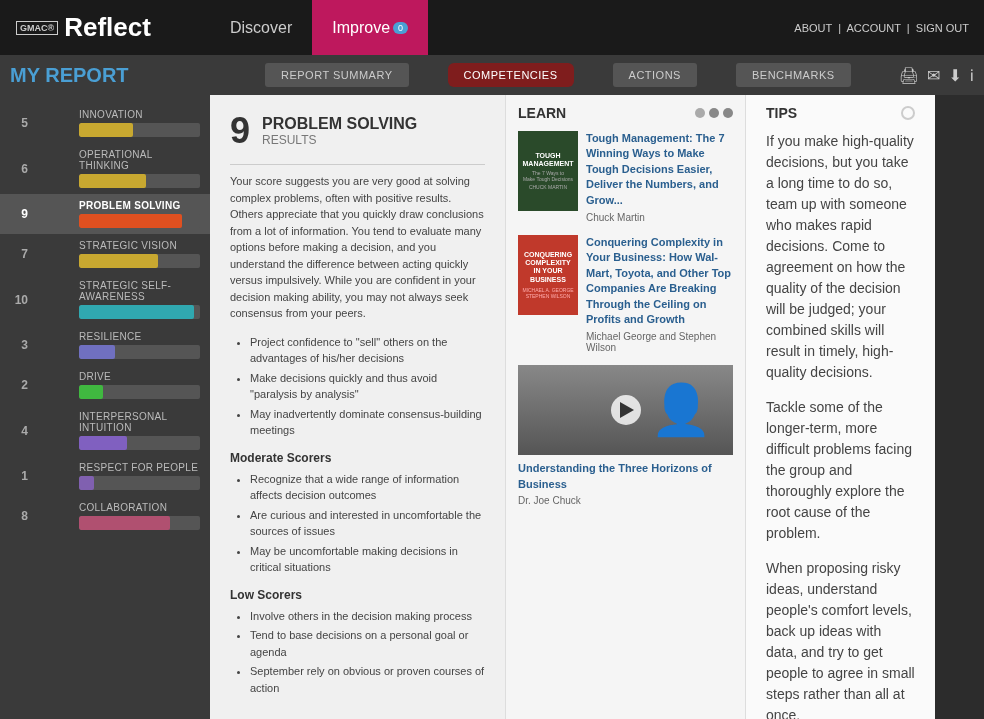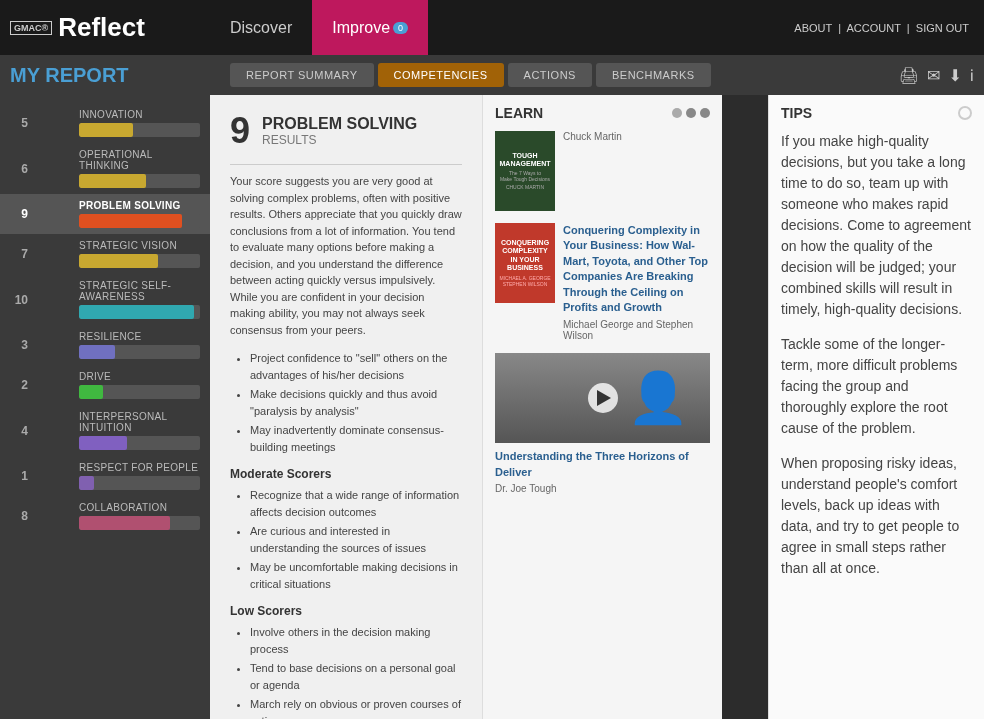--- a/index.html
+++ b/index.html
@@ -1,35 +1,35 @@
 <!DOCTYPE html>
 <html><head>
   <meta charset="utf-8">
   <style>
     * { margin: 0; padding: 0; box-sizing: border-box; }
     body { font-family: Arial, sans-serif; font-size: 12px; background: #2c2c2c; width: 984px; height: 719px; overflow: hidden; }
 
     
     #header { background: #1a1a1a; height: 55px; display: flex; align-items: center; }
-    #logo-area { width: 210px; display: flex; align-items: center; padding-left: 10px; }
+    #logo-area { width: 210px; display: flex; align-items: center; padding-left: 16px; }
     #logo-gmac { color: #ccc; font-size: 9px; font-weight: bold; border: 1px solid #ccc; padding: 1px 3px; margin-right: 6px; }
     #logo-reflect { color: white; font-size: 26px; font-weight: bold; }
     #nav-tabs { display: flex; align-items: center; }
     .nav-tab { color: #ccc; font-size: 16px; padding: 0 20px; cursor: pointer; height: 55px; display: flex; align-items: center; }
     .nav-tab.active { background: #be185d; color: white; }
     .nav-tab-badge { background: #4a9fd4; color: white; font-size: 9px; border-radius: 8px; padding: 1px 5px; margin-left: 3px; }
     #header-right { margin-left: auto; color: #ccc; font-size: 11px; padding-right: 15px; }
     #header-right span { cursor: pointer; }
 
     
     #sub-header { background: #3a3a3a; height: 40px; display: flex; align-items: center; padding: 0 10px; }
     #my-report-title { color: #4a9fd4; font-size: 20px; font-weight: bold; margin-right: 20px; width: 200px; }
     #tab-group { display: flex; gap: 4px; }
-    .tab-btn { background: #555; color: #ccc; border: none; padding: 6px 16px; font-size: 11px; cursor: pointer; border-radius: 3px; text-transform: uppercase; letter-spacing: 0.5px; }
-    .tab-btn.active { background: #a16207; color: white; }
+    .tab-btn { background: #555; color: #ccc; border: none; padding: 6px 16px; font-size: 11px; cursor: pointer; border-radius: 3px; text-transform: uppercase; letter-spacing: 0.5px; margin-left: 35px; }
+    .tab-btn.active { background: #7f1d1d; color: white; border-radius: 6px; }
     #sub-header-icons { margin-left: auto; display: flex; gap: 8px; align-items: center; }
     .header-icon { color: #ccc; font-size: 16px; cursor: pointer; }
 
     
     #main { display: flex; height: 624px; }
 
     
     #sidebar { width: 210px; background: #3a3a3a; overflow-y: auto; padding: 8px 0; }
     .sidebar-item { padding: 6px 10px; cursor: pointer; display: flex; align-items: center; gap: 8px; }
     .sidebar-item.active { background: #555; }
@@ -66,21 +66,21 @@
     .book-title { font-size: 11px; font-weight: bold; color: #2a5f8f; line-height: 1.4; margin-bottom: 4px; }
     .book-author { font-size: 10px; color: #666; }
     .video-item { margin-bottom: 8px; }
     .video-thumb { width: 100%; height: 90px; background: #555; display: flex; align-items: center; justify-content: center; margin-bottom: 6px; position: relative; overflow: hidden; }
     .play-btn { width: 30px; height: 30px; background: rgba(255,255,255,0.8); border-radius: 50%; display: flex; align-items: center; justify-content: center; }
     .play-arrow { width: 0; height: 0; border-top: 8px solid transparent; border-bottom: 8px solid transparent; border-left: 14px solid #333; margin-left: 3px; }
     .video-title { font-size: 11px; font-weight: bold; color: #2a5f8f; line-height: 1.4; margin-bottom: 3px; }
     .video-author { font-size: 10px; color: #666; }
 
     
-    #tips-panel { width: 216px; background: #fafafa; border-left: 1px solid #ddd; overflow-y: auto; padding: 10px 12px; margin-left: 46px; }
+    #tips-panel { width: 190px; background: #fafafa; border-left: 1px solid #ddd; overflow-y: auto; padding: 10px 20px; }
     #tips-header { display: flex; align-items: center; justify-content: space-between; margin-bottom: 10px; }
     #tips-title { font-size: 14px; font-weight: bold; color: #333; text-transform: uppercase; }
     .tips-circle { width: 14px; height: 14px; border: 2px solid #ccc; border-radius: 50%; }
     .tip-text { font-size: 14px; color: #444; line-height: 1.5; margin-bottom: 14px; }
 
     
     .book-tough { background: #2a4a2a; width: 60px; height: 80px; display: flex; flex-direction: column; align-items: center; justify-content: center; padding: 3px; }
     .book-tough-title { color: white; font-size: 7px; font-weight: bold; text-align: center; line-height: 1.2; }
     .book-tough-sub { color: #aaa; font-size: 5px; text-align: center; margin-top: 2px; }
     .book-conquering { background: #c0392b; width: 60px; height: 80px; display: flex; flex-direction: column; align-items: center; justify-content: center; padding: 3px; }
@@ -244,29 +244,29 @@
 
     <ul class="bullet-list">
       <li>Project confidence to "sell" others on the advantages of his/her decisions</li>
       <li>Make decisions quickly and thus avoid "paralysis by analysis"</li>
       <li>May inadvertently dominate consensus-building meetings</li>
     </ul>
 
     <div class="section-title">Moderate Scorers</div>
     <ul class="bullet-list">
       <li>Recognize that a wide range of information affects decision outcomes</li>
-      <li>Are curious and interested in understanding the sources of issues</li>
+      <li>Are curious and interested in uncomfortable the sources of issues</li>
       <li>May be uncomfortable making decisions in critical situations</li>
     </ul>
 
     <div class="section-title">Low Scorers</div>
     <ul class="bullet-list">
       <li>Involve others in the decision making process</li>
       <li>Tend to base decisions on a personal goal or agenda</li>
-      <li>March rely on obvious or proven courses of action</li>
+      <li>September rely on obvious or proven courses of action</li>
     </ul>
   </div>
 
   <div id="learn-panel">
     <div id="learn-header">
       <div id="learn-title">LEARN</div>
       <div class="learn-dots">
         <div class="learn-dot" style="background:#aaa;"></div>
         <div class="learn-dot" style="background:#888;"></div>
         <div class="learn-dot" style="background:#888;"></div>
@@ -275,20 +275,21 @@
 
     <div class="book-item">
       <div class="book-cover">
         <div class="book-tough">
           <div class="book-tough-title">TOUGH<br>MANAGEMENT</div>
           <div class="book-tough-sub">The 7 Ways to<br>Make Tough Decisions</div>
           <div style="color:#aaa;font-size:5px;margin-top:2px;">CHUCK MARTIN</div>
         </div>
       </div>
       <div class="book-info">
+        <div class="book-title">Tough Management: The 7 Winning Ways to Make Tough Decisions Easier, Deliver the Numbers, and Grow...</div>
         <div class="book-author">Chuck Martin</div>
       </div>
     </div>
 
     <div class="book-item">
       <div class="book-cover">
         <div class="book-conquering">
           <div class="book-conquering-title">CONQUERING<br>COMPLEXITY<br>IN YOUR<br>BUSINESS</div>
           <div style="color:#ffaaaa;font-size:5px;margin-top:3px;text-align:center;">MICHAEL A. GEORGE<br>STEPHEN WILSON</div>
         </div>
@@ -303,22 +304,22 @@
       <div class="video-thumb">
         <div class="video-person">
           <span style="font-size:50px;color:#444;">👤</span>
         </div>
         <div style="position:absolute;">
           <div class="play-btn">
             <div class="play-arrow"></div>
           </div>
         </div>
       </div>
-      <div class="video-title">Understanding the Three Horizons of Deliver</div>
-      <div class="video-author">Dr. Joe Tough</div>
+      <div class="video-title">Understanding the Three Horizons of Business</div>
+      <div class="video-author">Dr. Joe Chuck</div>
     </div>
   </div>
 
   <div id="tips-panel">
     <div id="tips-header">
       <div id="tips-title">TIPS</div>
       <div class="tips-circle"></div>
     </div>
     <div class="tip-text">If you make high-quality decisions, but you take a long time to do so, team up with someone who makes rapid decisions. Come to agreement on how the quality of the decision will be judged; your combined skills will result in timely, high-quality decisions.</div>
     <div class="tip-text">Tackle some of the longer-term, more difficult problems facing the group and thoroughly explore the root cause of the problem.</div>

